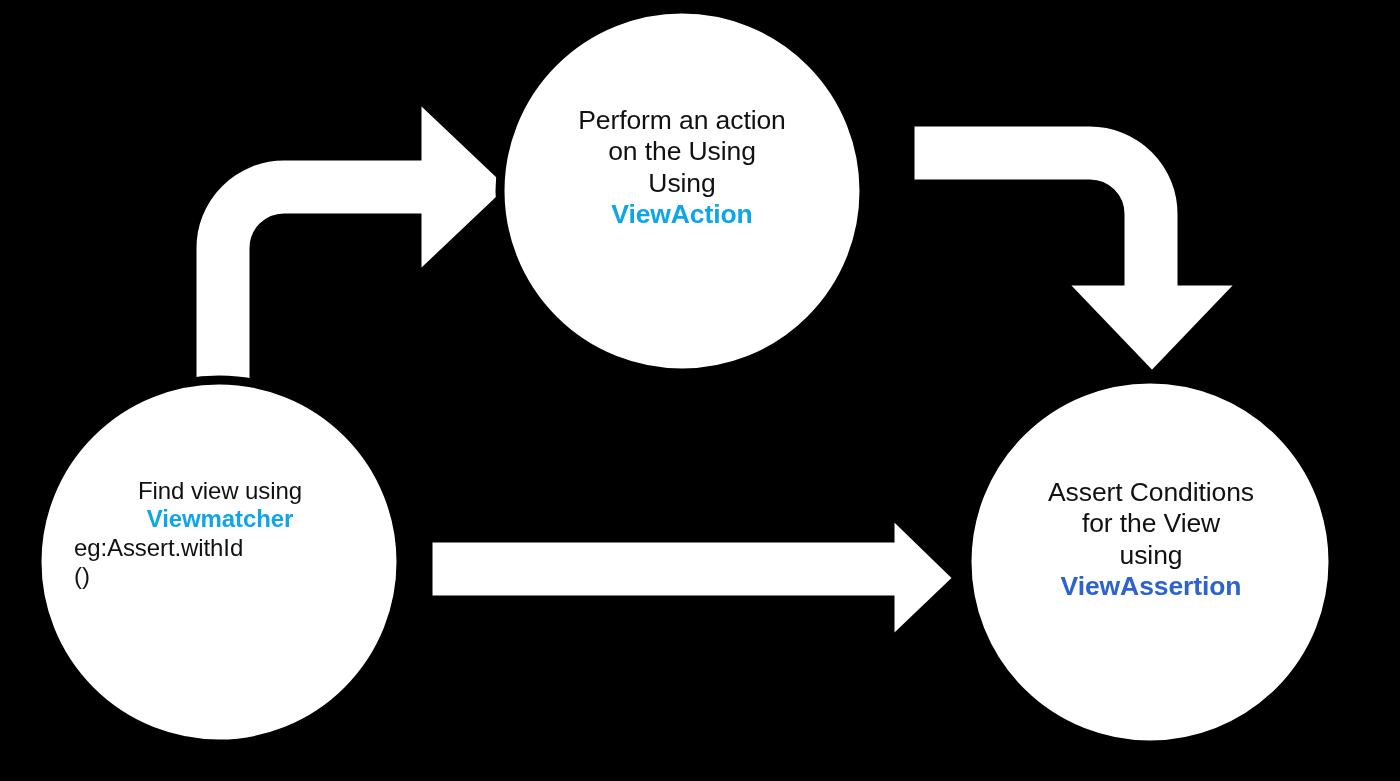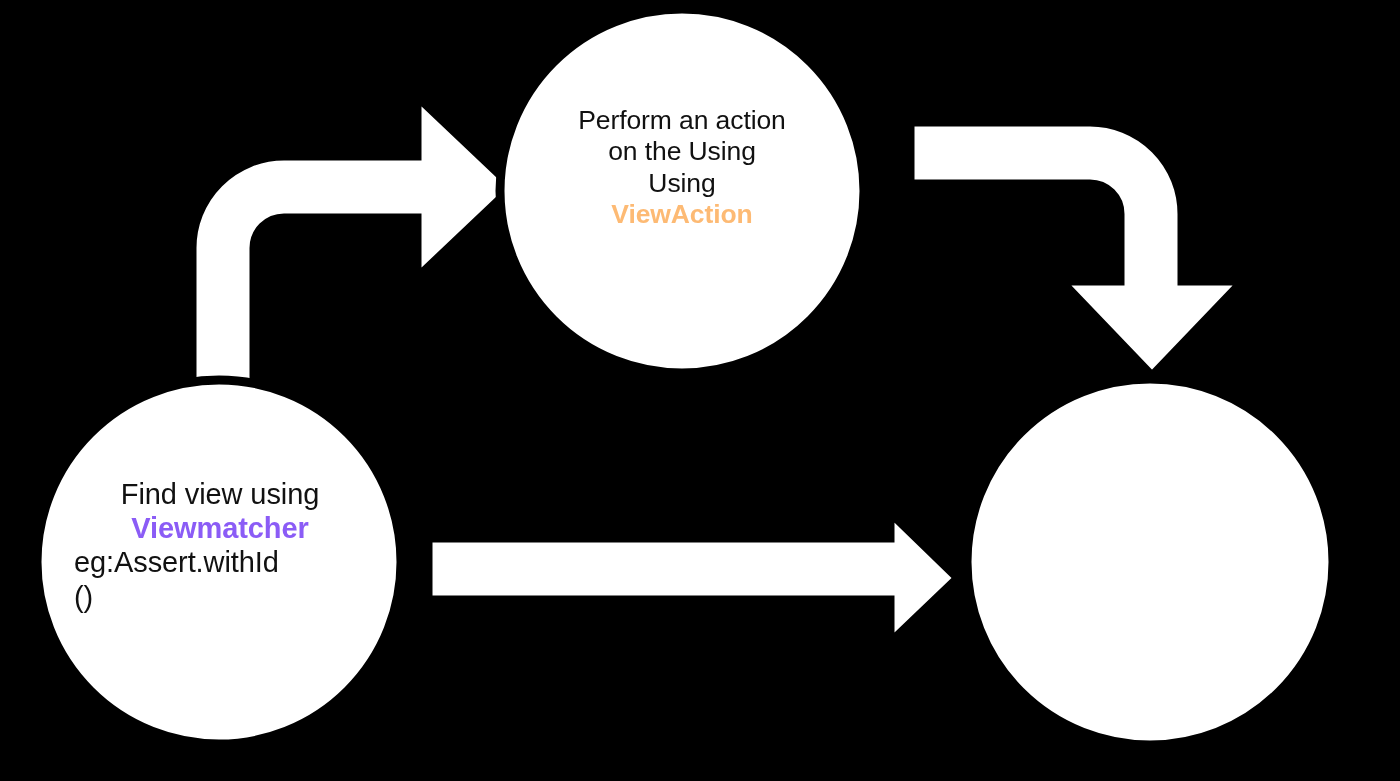--- a/index.html
+++ b/index.html
@@ -48,35 +48,35 @@
     left: 500px;
     top: 105px;
     width: 364px;
     font-size: 26.5px;
   }
   
   #label-view-matcher {
     left: 38px;
     top: 477px;
     width: 364px;
-    font-size: 29px;
+    font-size: 24px;
   }
   #label-view-matcher .ln-left {
     text-align: left;
     padding-left: 36px;
   }
   
   #label-view-assertion {
     left: 968px;
     top: 477px;
     width: 366px;
     font-size: 26.5px;
   }
-  .kw-green { color: #fdba74; }
-  .kw-red   { color: #8b5cf6; }
+  .kw-green { color: #0ea5e9; }
+  .kw-red   { color: #0ea5e9; }
   .kw-blue  { color: #2D63CE; }
 </style>
 </head>
 <body>
 
 <div id="diagram-root">
 
   <svg id="diagram-svg" viewBox="0 0 1400 781">
 
     <path fill="#FFFFFF" stroke="#000000" stroke-width="9" stroke-linejoin="miter" d="M 192,400
@@ -128,14 +128,20 @@
     <span class="ln kw kw-green">ViewAction</span>
   </div>
 
   <div class="node-label" id="label-view-matcher">
     <span class="ln">Find view using</span>
     <span class="ln kw kw-red">Viewmatcher</span>
     <span class="ln ln-left">eg:Assert.withId</span>
     <span class="ln ln-left">()</span>
   </div>
 
+  <div class="node-label" id="label-view-assertion">
+    <span class="ln">Assert Conditions</span>
+    <span class="ln">for the View</span>
+    <span class="ln">using</span>
+    <span class="ln kw kw-blue">ViewAssertion</span>
+  </div>
 
 </div>
 
 </body></html>

